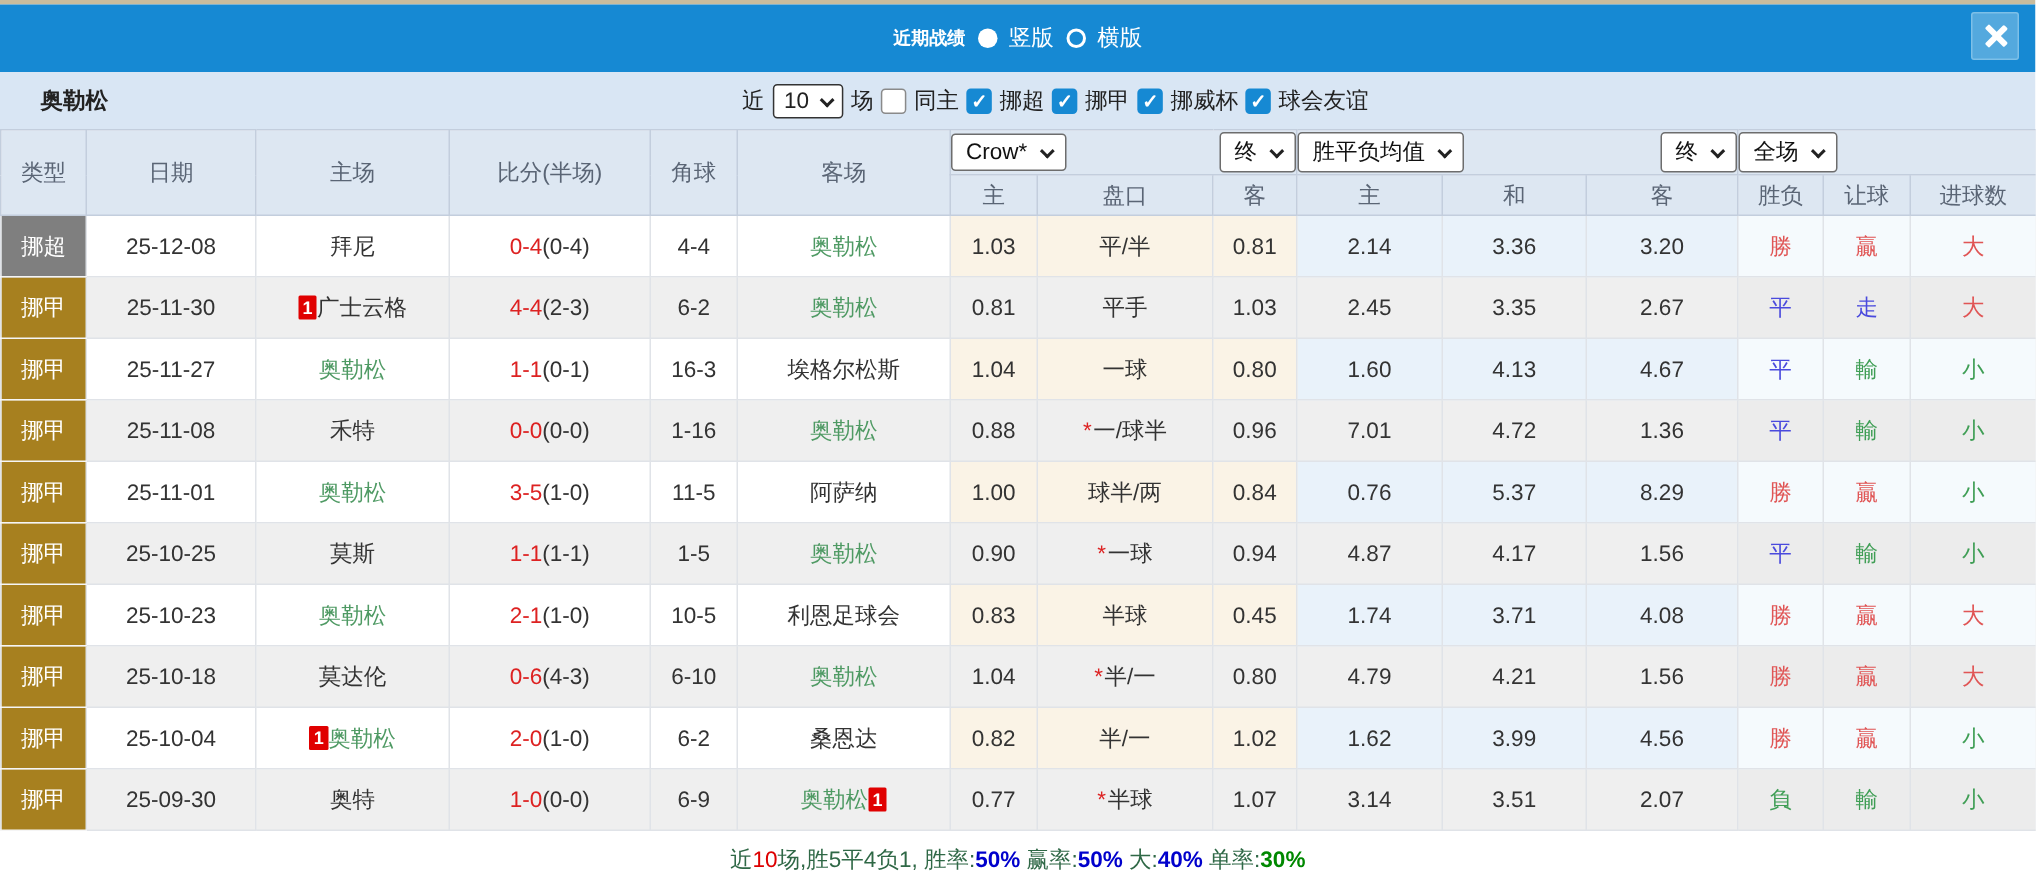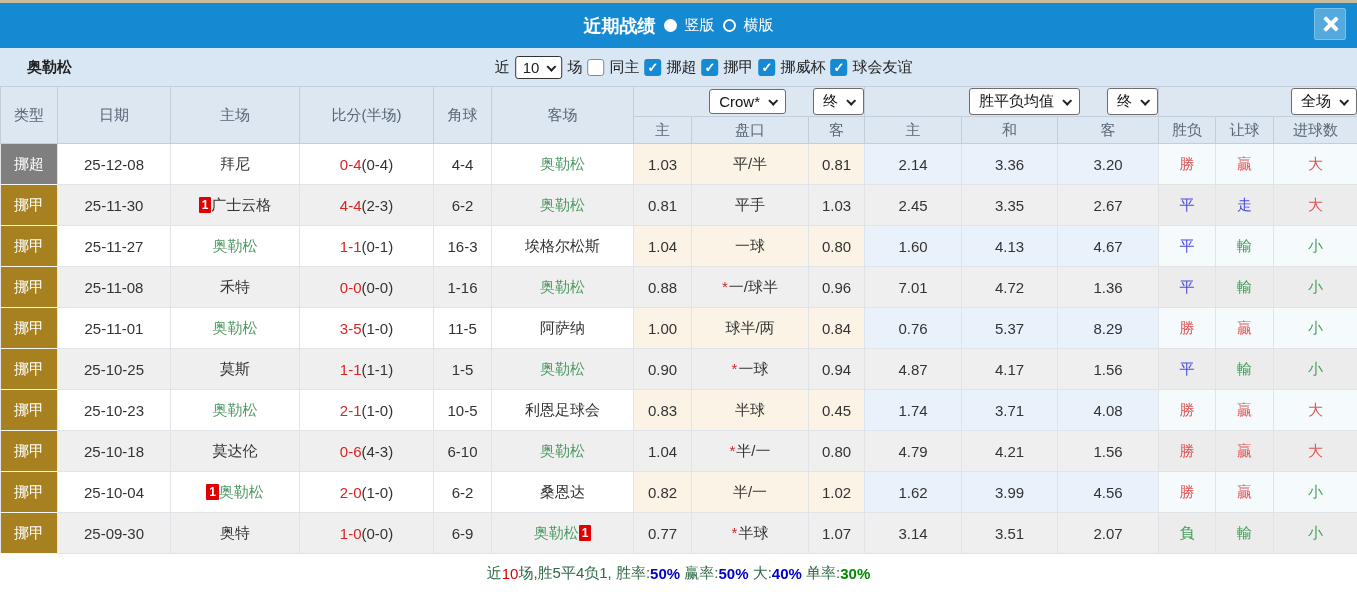--- a/index.html
+++ b/index.html
@@ -4,21 +4,21 @@
 <style>
   * { box-sizing: border-box; margin: 0; padding: 0; }
   html,body { width:1357px; height:592px; overflow:hidden; }
   body { font-family:"Liberation Sans", sans-serif; background:#fff; }
 
   
   .top-tan { height:3px; background:#c9bc9d; }
   .titlebar { height:45px; background:#1689d3; position:relative;
     display:flex; align-items:center; justify-content:center; color:#fff; }
   .titlebar .tgroup { display:flex; align-items:center; gap:8px; }
-  .title-text { font-size:18px; font-weight:bold; }
+  .title-text { font-size:12px; font-weight:bold; }
   .radio-dot { width:13px; height:13px; border-radius:50%; background:#fff; display:inline-block; }
   .radio-ring { width:13px; height:13px; border-radius:50%; border:2.5px solid #fff; background:transparent; display:inline-block; }
   .radio-label { font-size:15px; }
   .close-btn { position:absolute; right:11px; top:5px; width:32px; height:32px;
     background:#54a9de; border:1px solid #7dc0e8; border-radius:2px; cursor:pointer; }
   .xicon { position:absolute; left:50%; top:50%; width:18px; height:18px; transform:translate(-50%,-50%); }
   .xicon::before, .xicon::after { content:""; position:absolute; left:8px; top:0; width:3.5px; height:18px; background:#fff; border-radius:1px; }
   .xicon::before { transform:rotate(45deg); }
   .xicon::after  { transform:rotate(-45deg); }
 
@@ -34,21 +34,21 @@
     cursor:pointer; vertical-align:middle; }
   .cb.checked { background:#1689d3; color:#fff; font-size:13px; font-weight:bold; line-height:1; }
   .cb.empty { background:#fff; border:1px solid #8a8a8a; }
 
   
   table { table-layout:fixed; width:1357px; border-collapse:collapse;padding-left:16px; }
   th { background:#dde7f2; color:#5a6575; font-weight:normal; font-size:15px;
        border:1px solid #c3cedd; padding:0; }
   thead tr.r1 th { height:30px; }
   thead tr.r2 th { height:27px; }
-  .dd-wrap { display:flex; align-items:center; justify-content:flex-end; gap:27px; }
+  .dd-wrap { display:flex; align-items:center; justify-content:space-between; gap:17px; }
   .dd { display:inline-flex; align-items:center; gap:9px; background:#fff; border:1px solid #6d6d6d; border-radius:3px;
         padding:3px 9px; font-size:15px; color:#111; cursor:pointer; }
   td { border:1px solid #e0e3e8; text-align:center; height:41px; font-size:15px; color:#333; background:#fff; padding:0; }
   tr.alt td { background:#efefef; }
   td.odds { background:#faf3e6; }
   td.eu   { background:#e9f2fa; }
   td.resb { background:#f5fafd; }
   tr.alt td.resb { background:#ececec; }
   td.type { color:#fff; font-size:15px; border-bottom:1px solid #f5f5f5; border-top:1px solid #f5f5f5; }
   .sf { color:#dd2222; }

